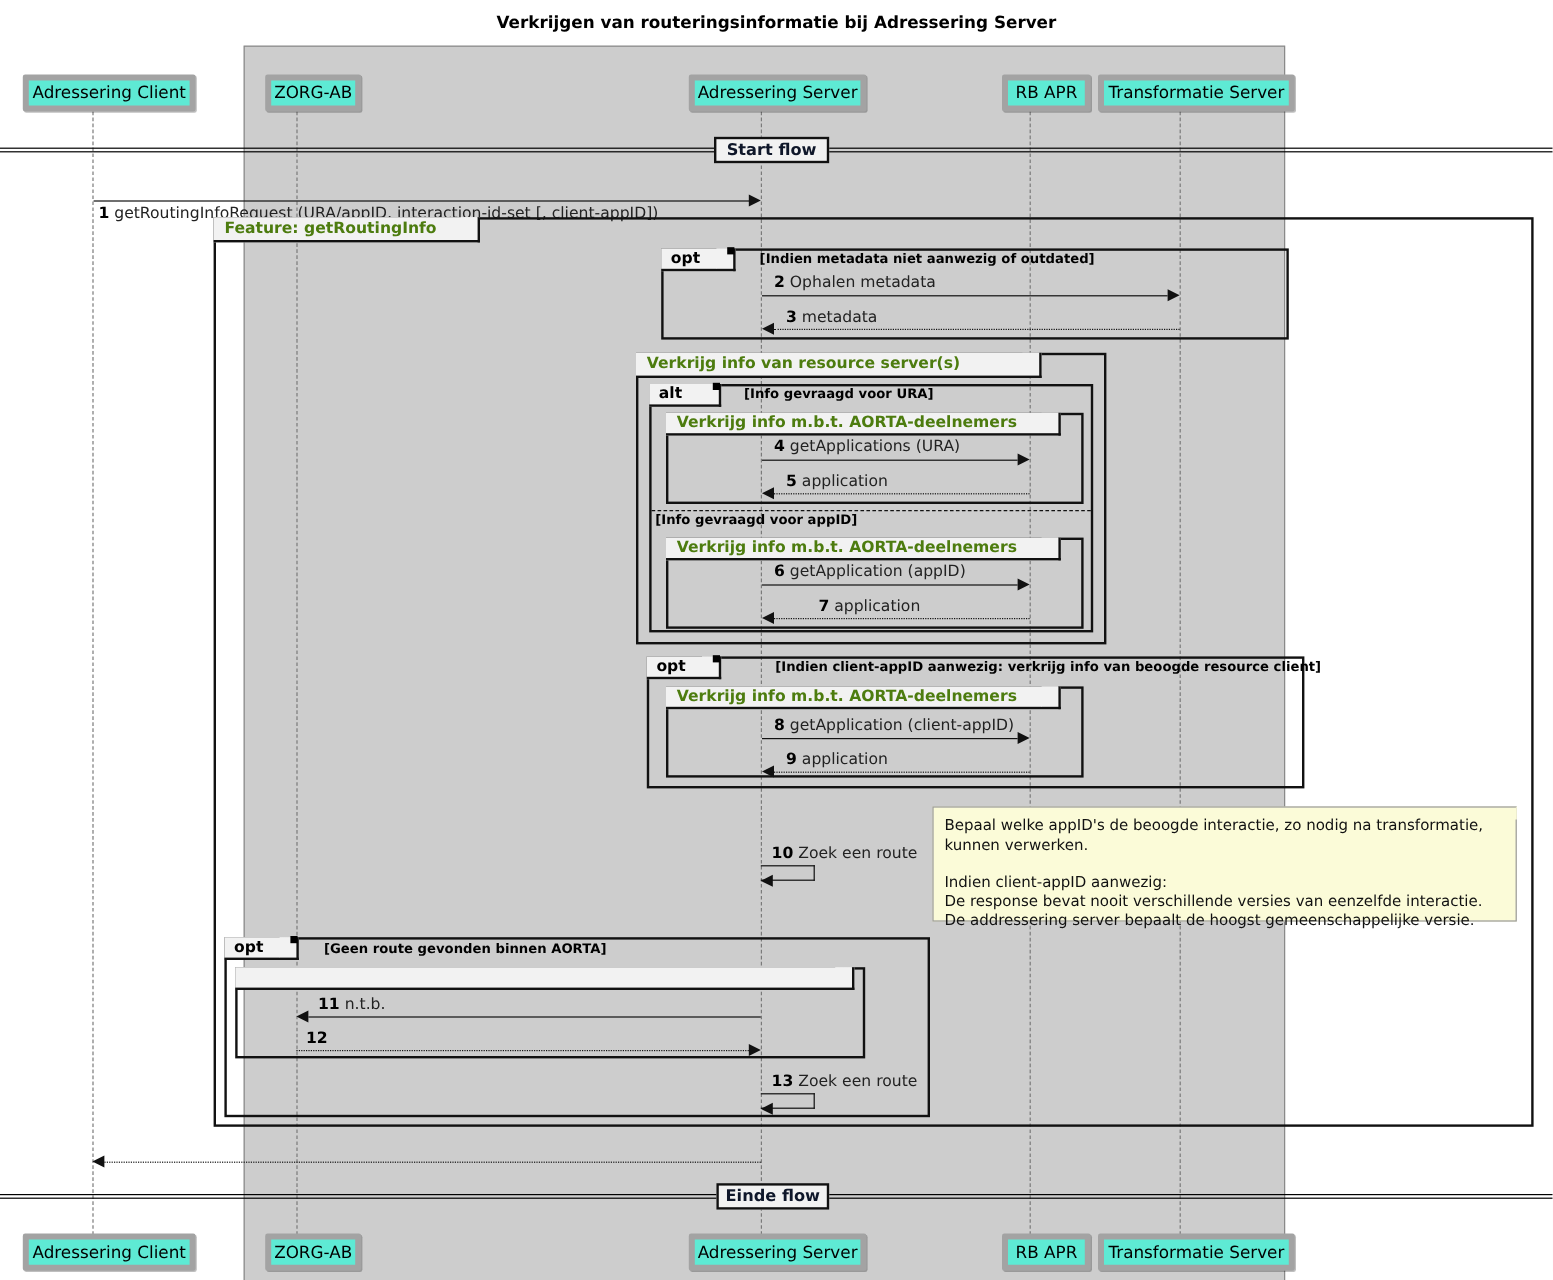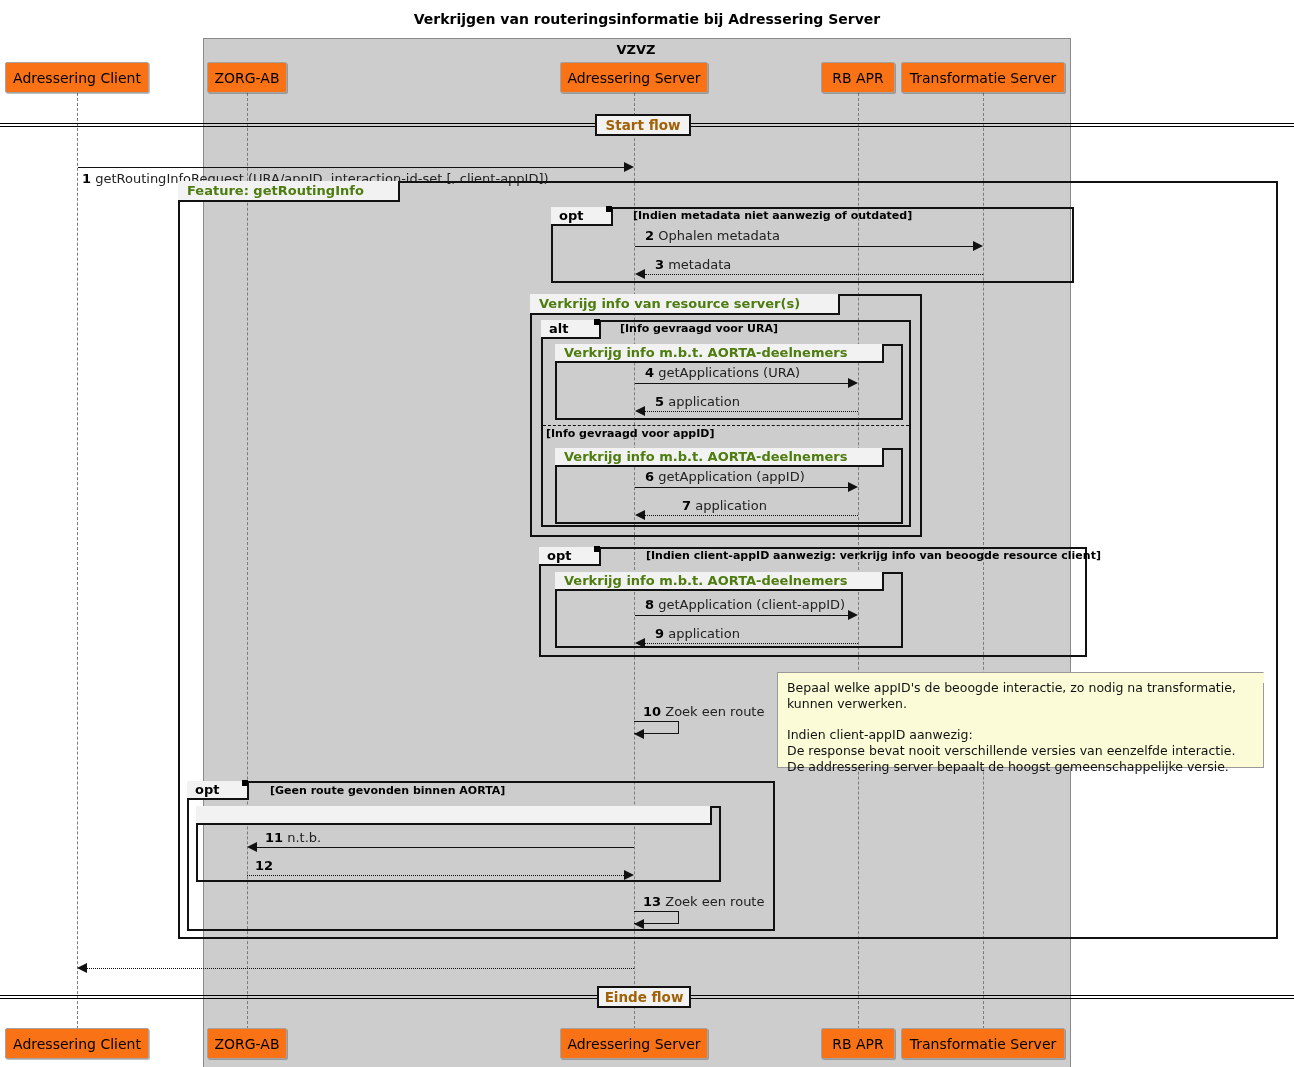--- a/index.html
+++ b/index.html
@@ -20,25 +20,26 @@
     position:absolute;font-size:13px;font-weight:bold;color:#000;text-align:center;
   }
 
   
   .lifeline{
     position:absolute;width:0;border-left:1px dashed #7a7a7a;
   }
 
   
   .participant{
-    position:absolute;background:#f97316;border:1px solid #a3a3a3;
+    position:absolute;background:#5eead4;border:5px solid #a3a3a3;
     border-radius:2px;box-sizing:border-box;
     display:flex;align-items:center;justify-content:center;
     font-size:14px;color:#000;
     box-shadow:1px 1px 0 rgba(0,0,0,.25);
+    margin-left:14px;
   }
 
   
   .frame{
     position:absolute;border:2px solid #111;box-sizing:border-box;background:transparent;
   }
   .frame-tab{
     position:absolute;background:#f2f2f2;border:2px solid #111;
     border-top:none;border-left:none;box-sizing:border-box;
     font-size:13px;font-weight:bold;color:#000;
@@ -87,21 +88,21 @@
     border-top:1px solid #111;border-right:1px solid #111;border-bottom:1px solid #111;
   }
 
   
   .divider{
     position:absolute;left:0;width:1294px;height:4px;
     border-top:1.5px solid #000;border-bottom:1.5px solid #000;box-sizing:border-box;
   }
   .divider-label{
     position:absolute;background:#f2f2f2;border:2px solid #111;box-sizing:border-box;
-    font-size:13.5px;font-weight:bold;color:#a16207;
+    font-size:13.5px;font-weight:bold;color:#0f172a;
     display:flex;align-items:center;justify-content:center;
   }
 
   
   .note{
     position:absolute;background:#fbfbd8;border:1px solid #999;box-sizing:border-box;
     font-size:12.5px;color:#111;line-height:1.26;padding:7px 9px 7px 9px;
     white-space:pre-wrap;
   }
   .note-fold{
@@ -113,21 +114,20 @@
   .alt-sep{position:absolute;height:0;border-top:1px dashed #111;}
 </style>
 </head>
 <body>
 
 <div id="canvas">
 
   <div class="diagram-title">Verkrijgen van routeringsinformatie bij Adressering Server</div>
 
   <div class="group-box" style="left:203px;top:38px;width:866px;height:1029px;"></div>
-  <div class="group-label" style="left:203px;top:42px;width:866px;">VZVZ</div>
 
   <div class="lifeline" style="left:77px;top:93px;height:941px;"></div>
   <div class="lifeline" style="left:247px;top:93px;height:941px;"></div>
   <div class="lifeline" style="left:634px;top:93px;height:941px;"></div>
   <div class="lifeline" style="left:858px;top:93px;height:941px;"></div>
   <div class="lifeline" style="left:983px;top:93px;height:941px;"></div>
 
   <div class="participant" style="left:5px;top:62px;width:144px;height:31px;">
     <span>Adressering Client</span>
   </div>
@@ -193,21 +193,21 @@
   <div class="arrow-r" style="left:973px;top:241px;"></div>
 
   <div class="msg-label" style="left:655px;top:257px;">
     <b>3</b> 
     <span>metadata</span>
   </div>
   <div class="msg-line dotted" style="left:645px;top:274px;width:338px;"></div>
   <div class="arrow-l" style="left:635px;top:269px;"></div>
 
   <div class="frame" style="left:530px;top:294px;width:392px;height:243px;"></div>
-  <div class="titletab" style="left:530px;top:294px;width:310px;height:21px;">
+  <div class="titletab" style="left:530px;top:294px;width:338px;height:21px;">
     <span>Verkrijg info van resource server(s)</span>
     <span class="tab-corner"></span>
   </div>
 
   <div class="frame" style="left:541px;top:320px;width:370px;height:207px;"></div>
   <div class="frame-tab" style="left:541px;top:320px;width:60px;height:19px;">
     <span>alt</span>
     <span class="tab-corner"></span>
   </div>
   <div class="frame-cond" style="left:620px;top:322px;">[Info gevraagd voor URA]</div>

